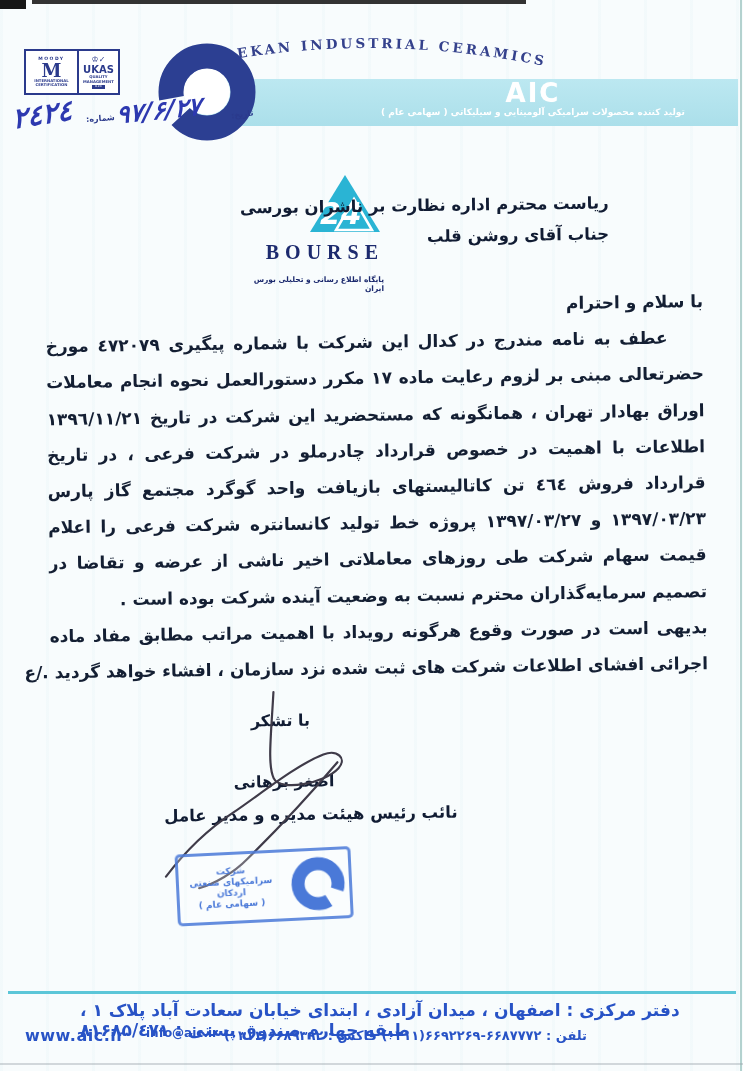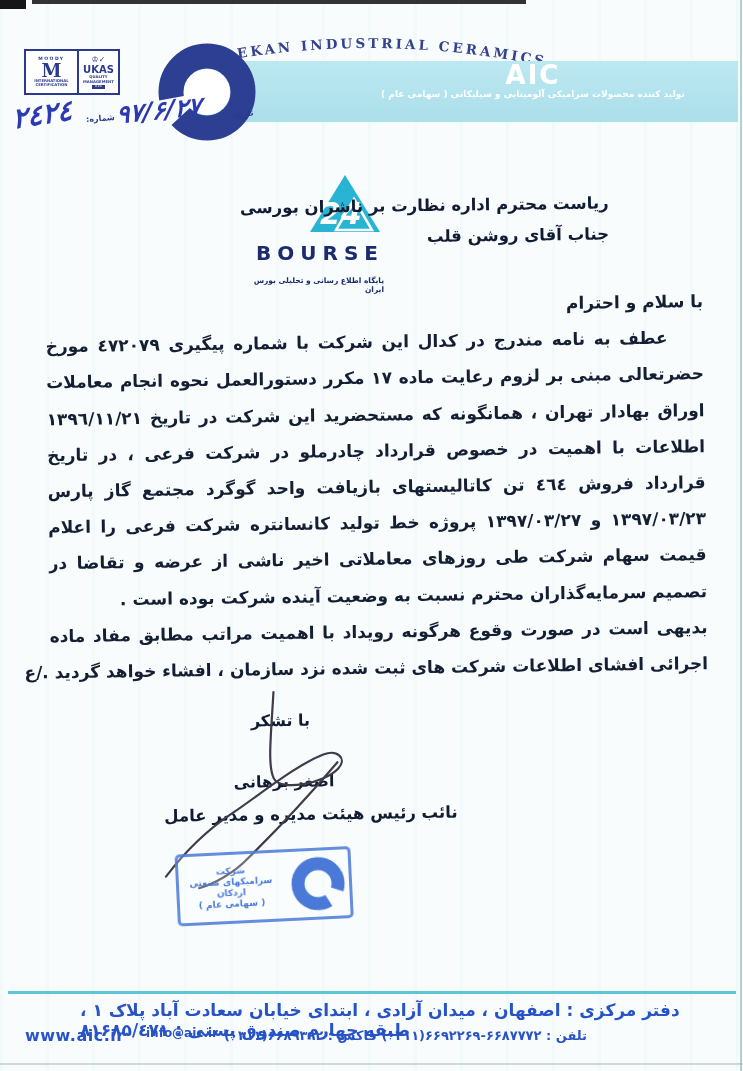--- a/index.html
+++ b/index.html
@@ -10,21 +10,21 @@
   .abs{position:absolute;}
   .rtl{direction:rtl;unicode-bidi:plaintext;}
   
   .art-tl{left:0;top:0;width:26px;height:9px;background:#161616;}
   .art-bar{left:32px;top:0;width:494px;height:4px;background:#1d1d1d;opacity:.9;}
   .art-right{right:1px;top:0;width:2px;height:1071px;background:rgba(95,160,150,.45);}
   .art-bottom{left:0;top:1063px;width:743px;height:2px;background:rgba(150,160,168,.4);}
   
   .arc-svg{left:0;top:18px;}
   .arc-text{font-family:"DejaVu Serif",serif;font-weight:bold;font-size:13.5px;letter-spacing:3px;fill:#34418c;}
-  .banner{left:196px;top:61px;width:542px;height:61px;
+  .banner{left:196px;top:79px;width:542px;height:47px;
           background:linear-gradient(180deg,#bce8f1,#abdfea);}
   .banner-inner{position:absolute;right:50px;top:2px;width:310px;text-align:center;}
   .aic{font-size:26px;font-weight:bold;color:#ffffff;letter-spacing:2px;line-height:24px;text-shadow:0 0 1px #d9f2f7;}
   .co-fa{font-size:19px;font-weight:bold;color:#175b70;line-height:21px;}
   .tag-fa{font-size:9px;font-weight:bold;color:#ffffff;line-height:12px;margin-top:1px;}
   .ring{left:152px;top:40px;}
   
   .cert{left:24px;top:49px;width:96px;height:46px;border:2.5px solid #2b3a8c;background:rgba(255,255,255,.9);
         display:flex;box-sizing:border-box;}
   .cert *{color:#2b3a8c;text-align:center;}
@@ -38,21 +38,21 @@
   .u016{font-size:3.5px;background:#2b3a8c;color:#fff;align-self:center;padding:0 3px;margin-top:1px;}
   
   .hw{color:#2d39b0;font-weight:bold;font-style:italic;}
   .lab{font-size:8px;color:#2b3a8c;font-weight:bold;}
   .d-lab{left:231px;top:110px;transform:rotate(-8deg);}
   .d-val{left:116px;top:96px;font-size:25px;letter-spacing:2px;transform:rotate(-6deg) skewX(-6deg);}
   .n-lab{left:86px;top:114px;transform:rotate(-4deg);}
   .n-val{left:12px;top:98px;font-size:28px;letter-spacing:5px;transform:rotate(-9deg) skewX(-4deg);}
   
   .bourse{left:248px;top:172px;width:136px;text-align:right;}
-  .b-name{font-size:20px;font-weight:bold;letter-spacing:6px;color:#1c2a6e;margin-top:1px;text-indent:6px;}
+  .b-name{font-size:20px;font-weight:bold;letter-spacing:6px;color:#1c2a6e;margin-top:1px;text-indent:6px;font-family:Liberation Serif, serif;}
   .b-tag{font-size:7.5px;font-weight:bold;color:#1c2a6e;margin-top:11px;}
   
   .tilt{left:0;top:0;width:743px;height:950px;transform:rotate(-0.8deg);transform-origin:710px 300px;}
   .recip{position:absolute;right:133px;top:186px;text-align:right;font-weight:bold;font-size:16.5px;line-height:31px;}
   .body{position:absolute;left:45px;right:40px;top:283px;font-size:17px;font-weight:bold;line-height:36.2px;
         color:#141f33;}
   .bl{height:36.2px;white-space:nowrap;text-align:right;}
   .j{white-space:normal;text-align:justify;text-align-last:justify;overflow:hidden;}
   .ind{text-indent:36px;}
   .closing{position:absolute;font-weight:bold;font-size:16px;}

